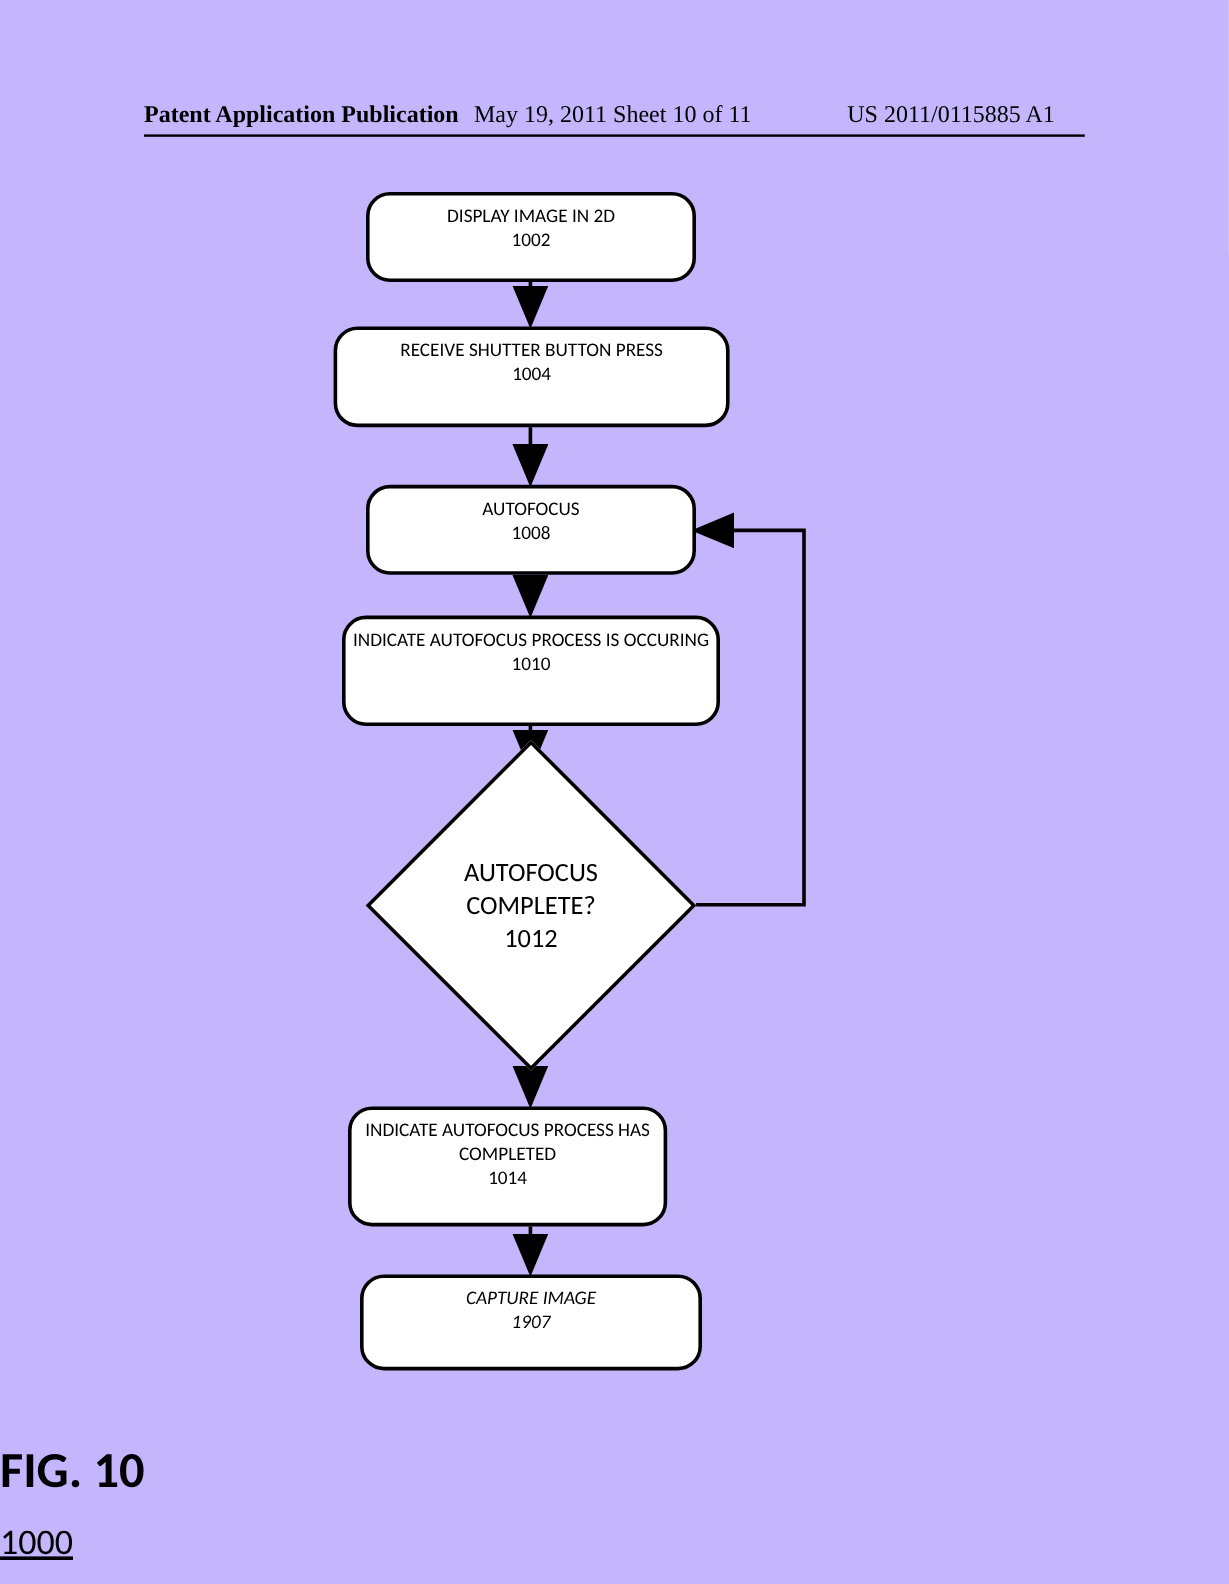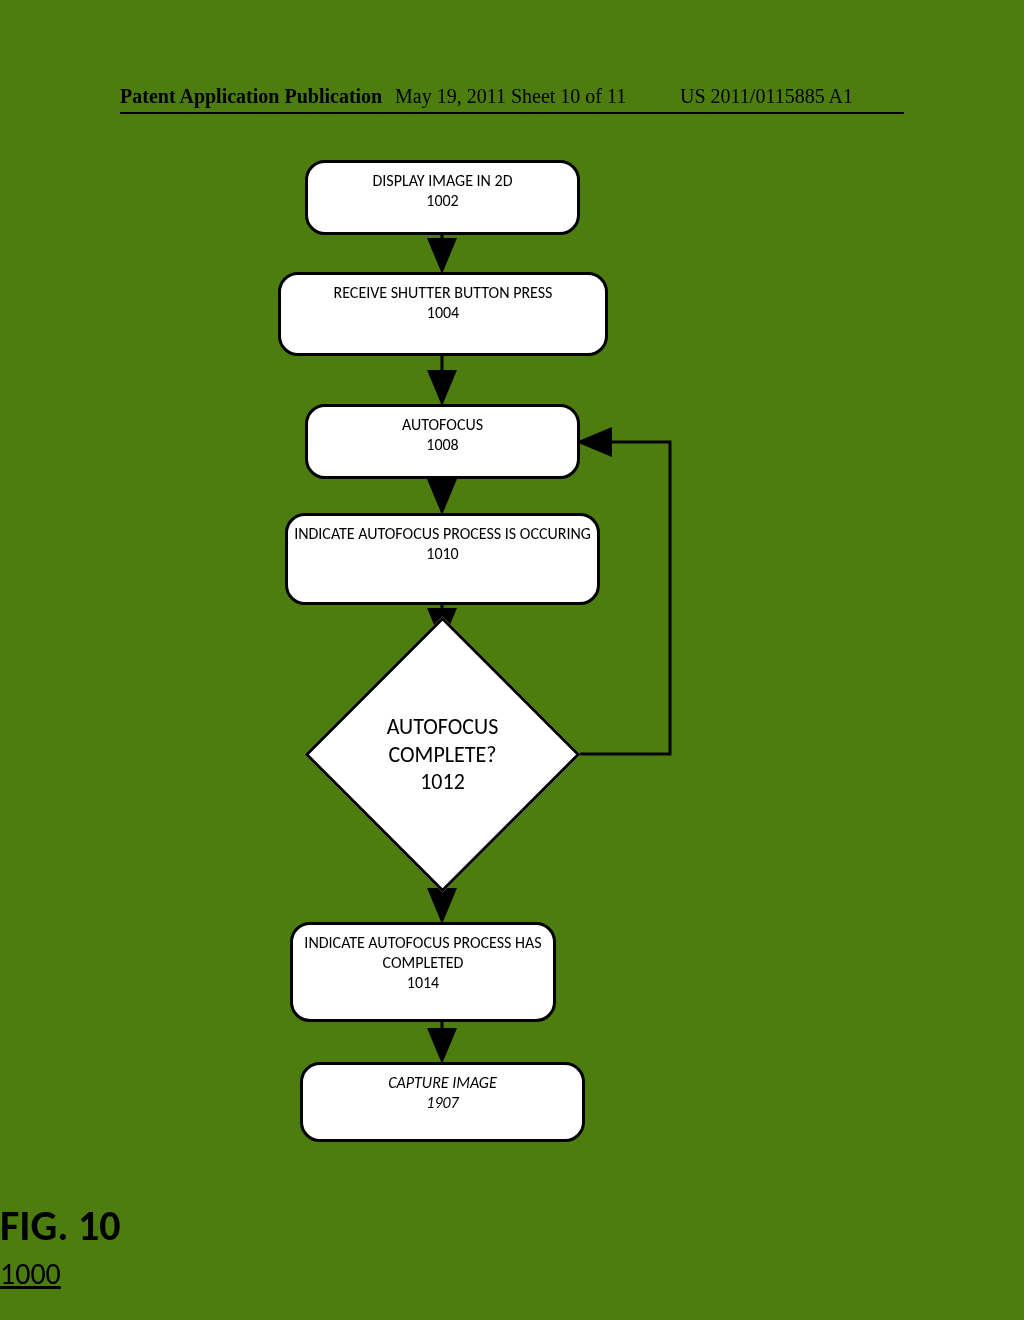--- a/index.html
+++ b/index.html
@@ -6,21 +6,21 @@
     margin: 0;
     padding: 0;
     font-family: Calibri, Arial, sans-serif;
     background: white;
     width: 1024px;
   }
   .page {
     width: 1024px;
     height: 1320px;
     position: relative;
-    background: #4d7c0f;
+    background: #c4b5fd;
   }
   .header {
     position: absolute;
     top: 85px;
     left: 0;
     right: 0;
     font-family: "Times New Roman", serif;
     font-size: 20px;
     display: flex;
     align-items: baseline;
@@ -29,21 +29,21 @@
     font-weight: bold;
     position: absolute;
     left: 120px;
   }
   .header-center {
     position: absolute;
     left: 395px;
   }
   .header-right {
     position: absolute;
-    left: 680px;
+    left: 706px;
   }
   .rule {
     position: absolute;
     top: 112px;
     left: 120px;
     right: 120px;
     border-top: 2px solid black;
   }
 
   .flowchart {
@@ -95,21 +95,21 @@
     left: 0;
     width: 1024px;
   }
   .fig-title {
     font-size: 42px;
     font-weight: bold;
   }
   .fig-num {
     font-size: 30px;
     text-decoration: underline;
-    margin-top: 4px;
+    margin-top: 16px;
   }
 
   svg.arrows {
     position: absolute;
     top: 0;
     left: 0;
   }
 </style>
 </head>
 <body>

